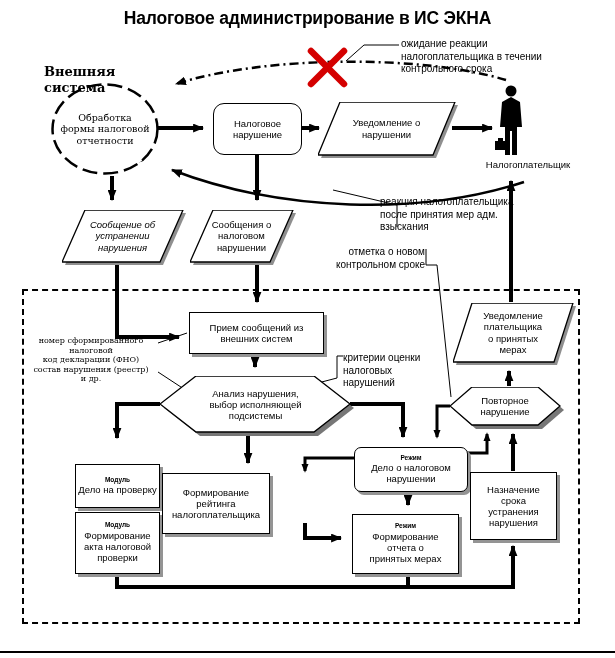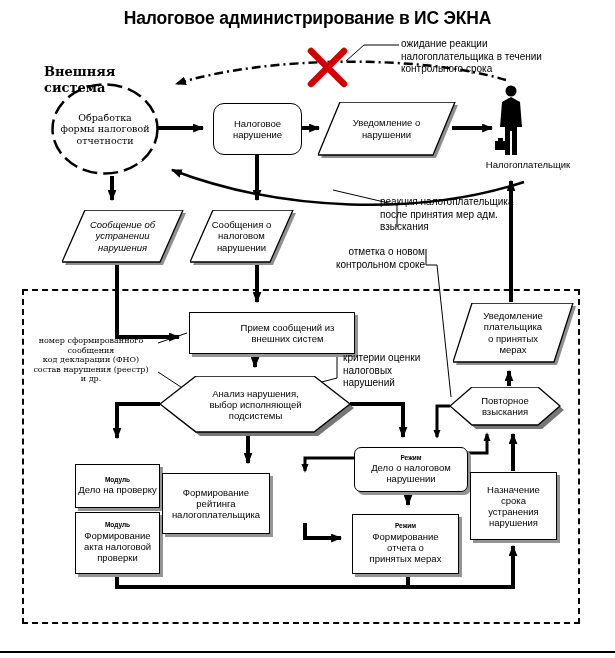--- a/index.html
+++ b/index.html
@@ -154,21 +154,21 @@
       <polygon points="26,3 106,3 83,55 3,55" fill="#8f8f8f"></polygon>
       <polygon points="23,0 103,0 80,52 0,52" fill="#fff" stroke="#000" stroke-width="1.3"></polygon>
     </svg>
     <div class="shape-text">
         <div class="lbl">Сообщения о
 налоговом
 нарушении</div>
       </div>
   </div>
 
-  <div class="node rect" style="left:189px;top:312px;width:133px;height:40px;padding-left:31px;">
+  <div class="node rect" style="left:189px;top:312px;width:133px;height:40px;">
     <div class="lbl">Прием сообщений из
 внешних систем</div>
   </div>
 
   <div class="node" style="left:160px;top:376px;width:195px;height:61px;">
     <svg class="shape-svg" width="195" height="61">
       <polygon points="4,32 40,4 158,4 194,32 158,60 40,60" fill="#777"></polygon>
       <polygon points="0,28 36,0 154,0 190,28 154,56 36,56" fill="#fff" stroke="#000" stroke-width="1.3"></polygon>
     </svg>
     <div class="shape-text">
@@ -191,21 +191,21 @@
       </div>
   </div>
 
   <div class="node" style="left:450px;top:387px;width:114px;height:42px;">
     <svg class="shape-svg" width="114" height="42">
       <polygon points="4,23 26,4 92,4 114,23 92,42 26,42" fill="#777"></polygon>
       <polygon points="0,19 22,0 88,0 110,19 88,38 22,38" fill="#fff" stroke="#000" stroke-width="1.3"></polygon>
     </svg>
     <div class="shape-text">
         <div class="lbl">Повторное
-взыскания</div>
+нарушение</div>
       </div>
   </div>
 
   <div class="node rect" style="left:75px;top:464px;width:83px;height:42px;">
     <div class="tag">Модуль</div>
     <div class="lbl">Дело на проверку</div>
   </div>
 
   <div class="node rect" style="left:75px;top:512px;width:83px;height:60px;">
     <div class="tag">Модуль</div>
@@ -245,18 +245,18 @@
 налогоплательщика в течении
 контрольного срока</div>
   <div class="ann" style="left:380px;top:196px;width:165px;">реакция налогоплательщика
 после принятия мер адм.
 взыскания</div>
   <div class="ann" style="left:328px;top:246px;width:97px;text-align:right;">отметка о новом
 контрольном сроке</div>
   <div class="ann" style="left:343px;top:352px;width:100px;">критерии оценки
 налоговых нарушений</div>
   <div class="ann serif" id="ann-msg-details" style="left:25px;top:336px;width:132px;">номер сформированного
-сообщения
+налоговой
 код декларации (ФНО)
 состав нарушения (реестр)
 и др.</div>
 
 </div>
 
 </body></html>

